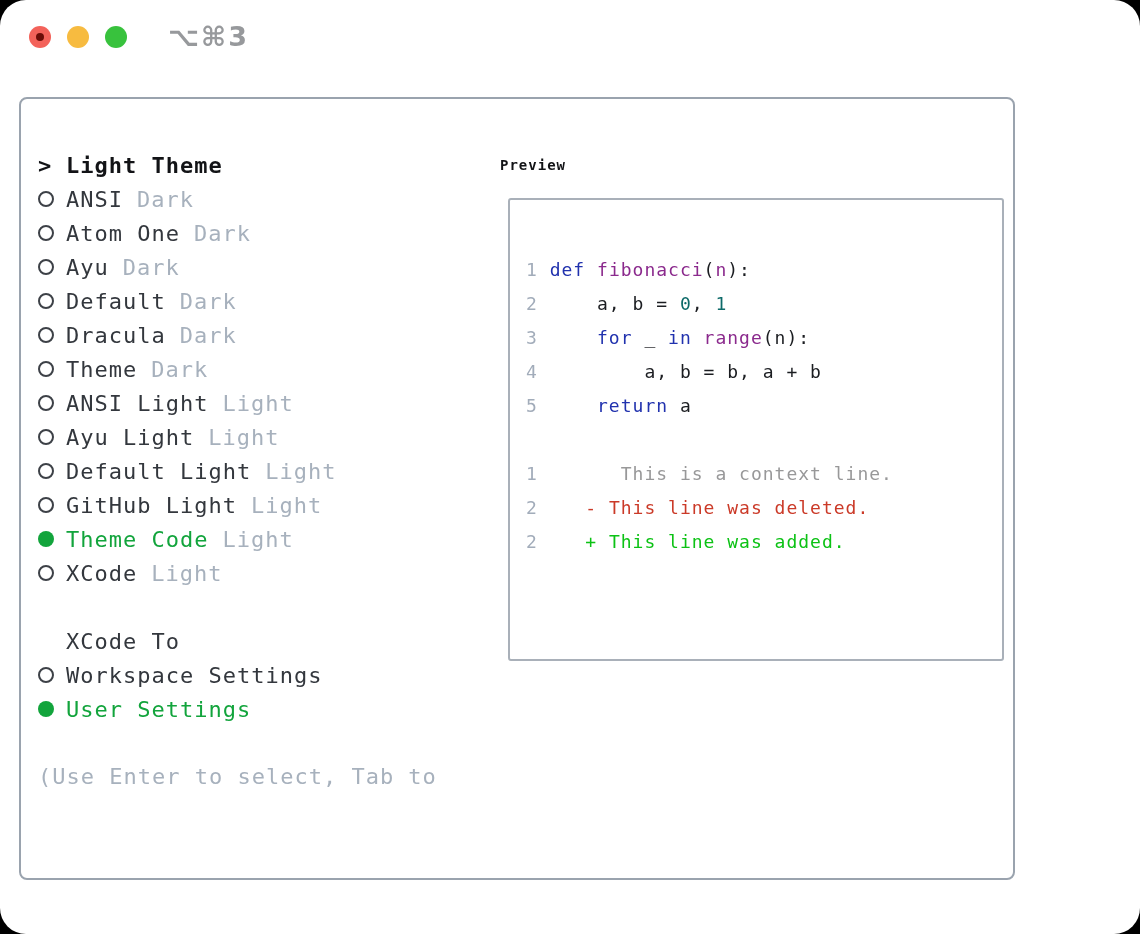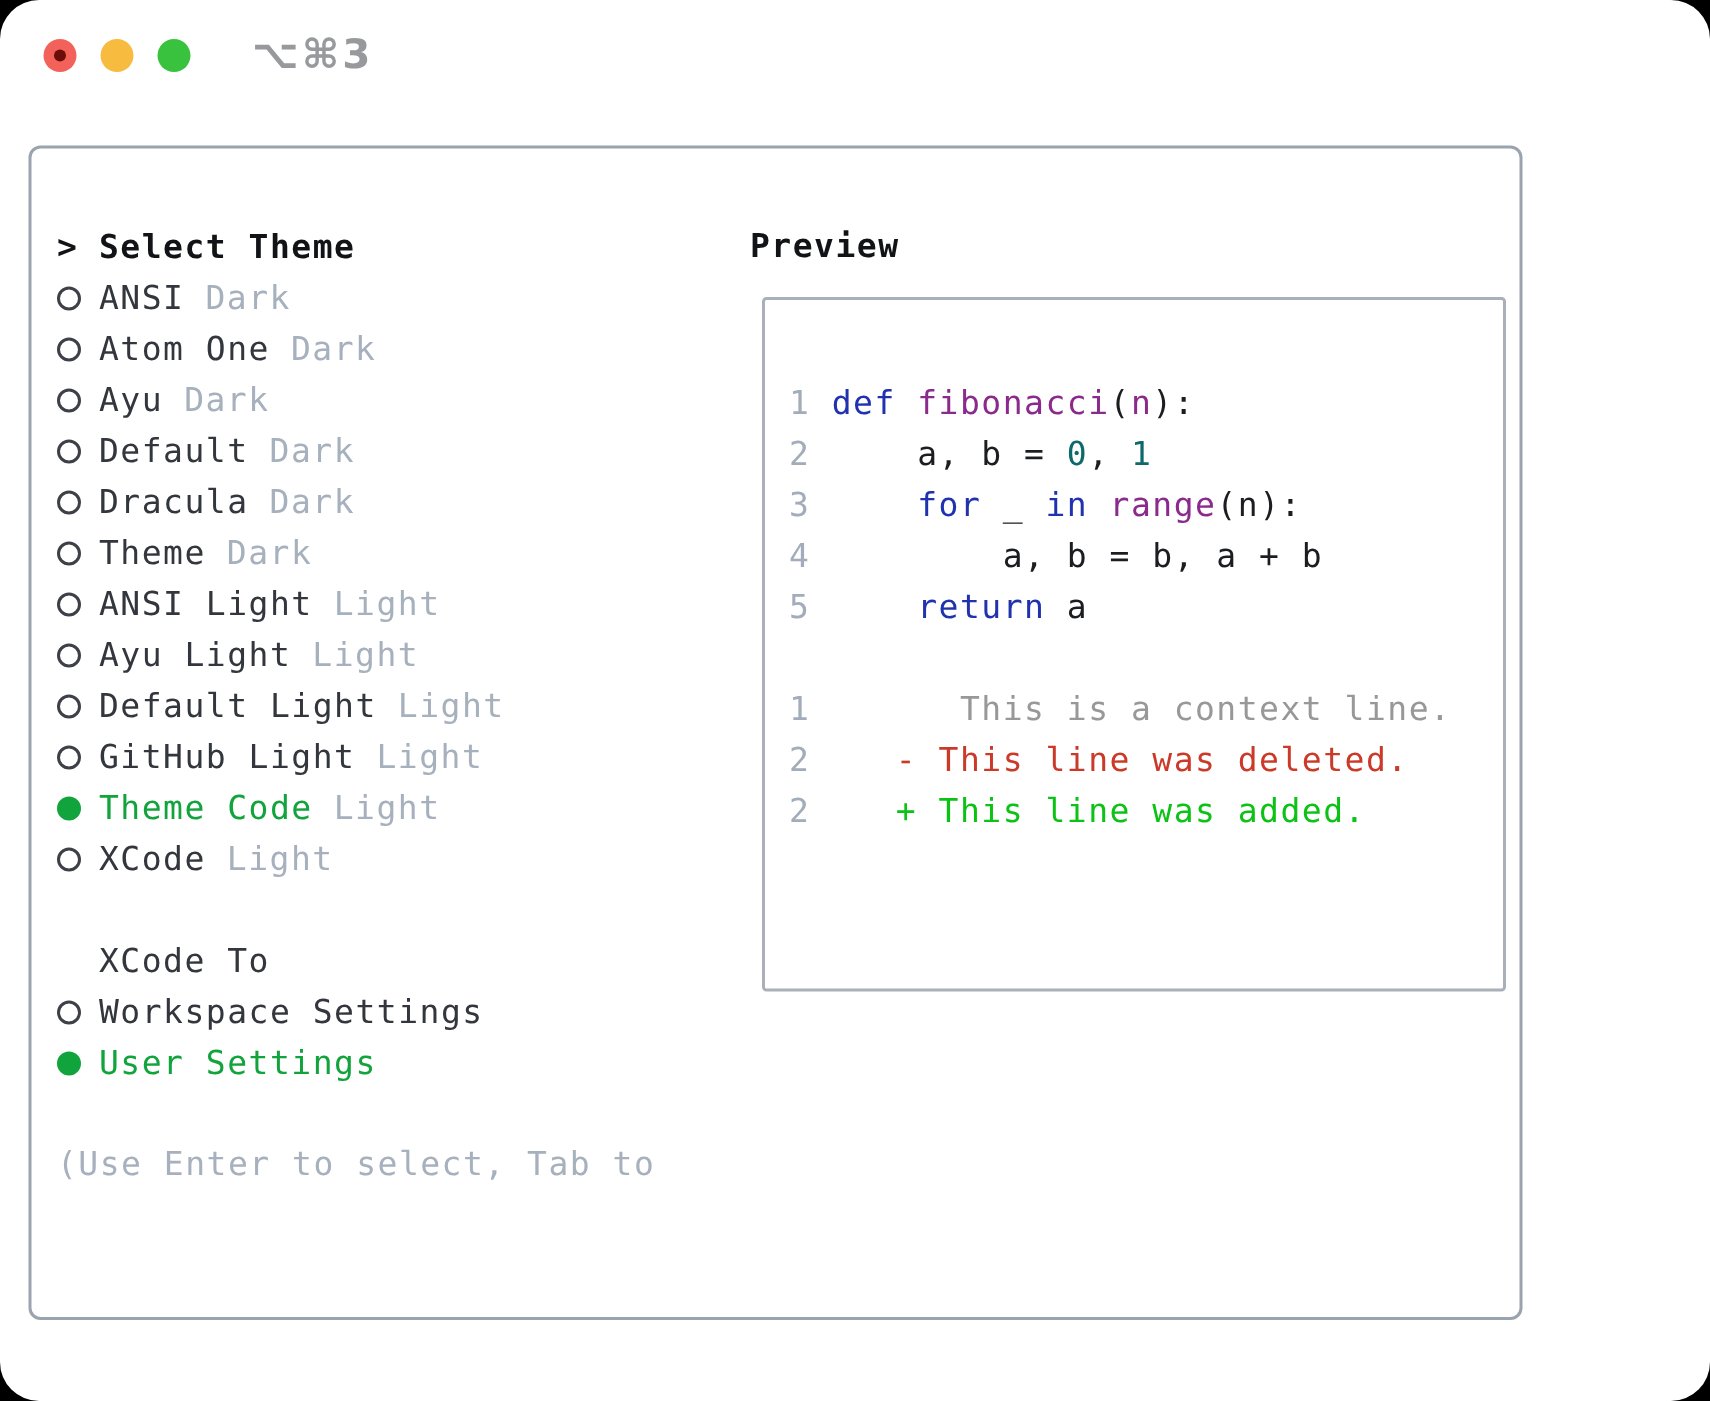--- a/index.html
+++ b/index.html
@@ -36,25 +36,25 @@
   .dotsel{width:16px;height:16px;border-radius:50%;background:var(--accent-green);}
   .cursor{color:var(--header-text);font-weight:bold;width:28px;flex:0 0 28px;}
   .hdr{color:var(--header-text);font-weight:bold;}
   .tname{color:var(--item-text);}
   .tname.sel{color:var(--accent-green);}
   .tvariant{color:var(--muted);margin-left:14px;text-align:center;}
   .spacer{height:34px;}
   .help-line{height:34px;line-height:34px;color:var(--muted);white-space:pre;}
   
   .preview-hdr{position:absolute;left:479px;top:49px;height:34px;line-height:34px;
-    font-size:22px;letter-spacing:1px;font-weight:bold;color:var(--header-text);}
+    font-size:14px;letter-spacing:1px;font-weight:bold;color:var(--header-text);}
   .preview-box{position:absolute;left:487px;top:99px;width:476px;height:406px;
     border:2px solid var(--box-border);border-radius:3px;background:#fff;
     padding:53px 0 0 16px;box-sizing:content-box;overflow:hidden;}
-  .code-line{height:34px;line-height:34px;font-size:22px;letter-spacing:1px;white-space:pre;}
+  .code-line{height:34px;line-height:34px;font-size:18px;letter-spacing:1px;white-space:pre;}
   .tk-linenum{color:var(--linenum);}
   .tk-plain{color:var(--plain);}
   .tk-keyword{color:var(--keyword);}
   .tk-function{color:var(--function);}
   .tk-number{color:var(--number);}
   .tk-context{color:var(--context);}
   .tk-deleted{color:var(--deleted);}
   .tk-added{color:var(--added);}
 </style>
 </head>
@@ -67,21 +67,21 @@
       </span>
     <span class="tl yellow"></span>
     <span class="tl green"></span>
     <span class="wtitle">⌥⌘3</span>
   </div>
 
   <div class="panel">
     <div class="leftcol">
       <div class="row">
         <span class="cursor">&gt;</span>
-        <span class="hdr">Select Theme</span>
+        <span class="hdr">Light Theme</span>
       </div>
       <div id="themeRows">
           <div class="row"><span class="marker"><span class="ring"></span></span><span class="tname">ANSI</span><span class="tvariant">Dark</span></div>
           <div class="row"><span class="marker"><span class="ring"></span></span><span class="tname">Atom One</span><span class="tvariant">Dark</span></div>
           <div class="row"><span class="marker"><span class="ring"></span></span><span class="tname">Ayu</span><span class="tvariant">Dark</span></div>
           <div class="row"><span class="marker"><span class="ring"></span></span><span class="tname">Default</span><span class="tvariant">Dark</span></div>
           <div class="row"><span class="marker"><span class="ring"></span></span><span class="tname">Dracula</span><span class="tvariant">Dark</span></div>
           <div class="row"><span class="marker"><span class="ring"></span></span><span class="tname">Theme</span><span class="tvariant">Dark</span></div>
           <div class="row"><span class="marker"><span class="ring"></span></span><span class="tname">ANSI Light</span><span class="tvariant">Light</span></div>
           <div class="row"><span class="marker"><span class="ring"></span></span><span class="tname">Ayu Light</span><span class="tvariant">Light</span></div>

